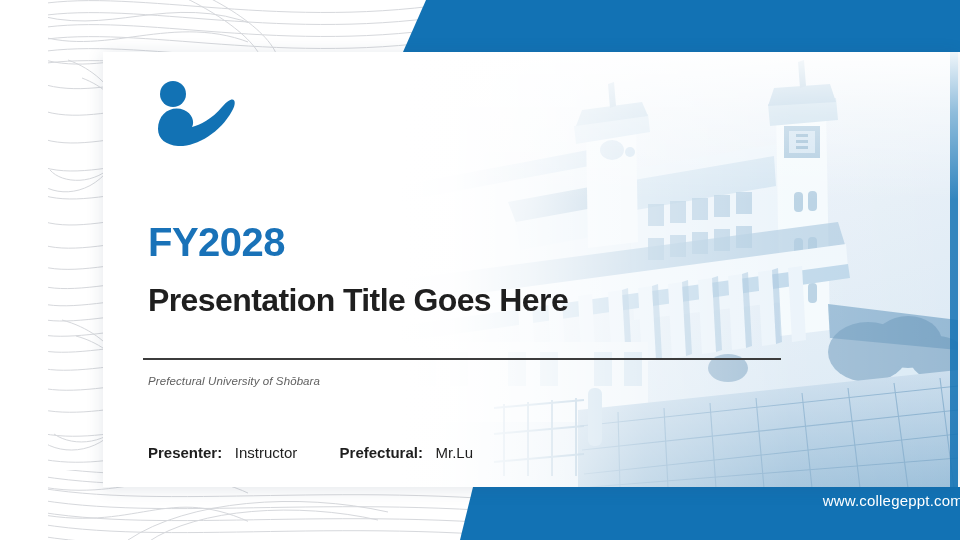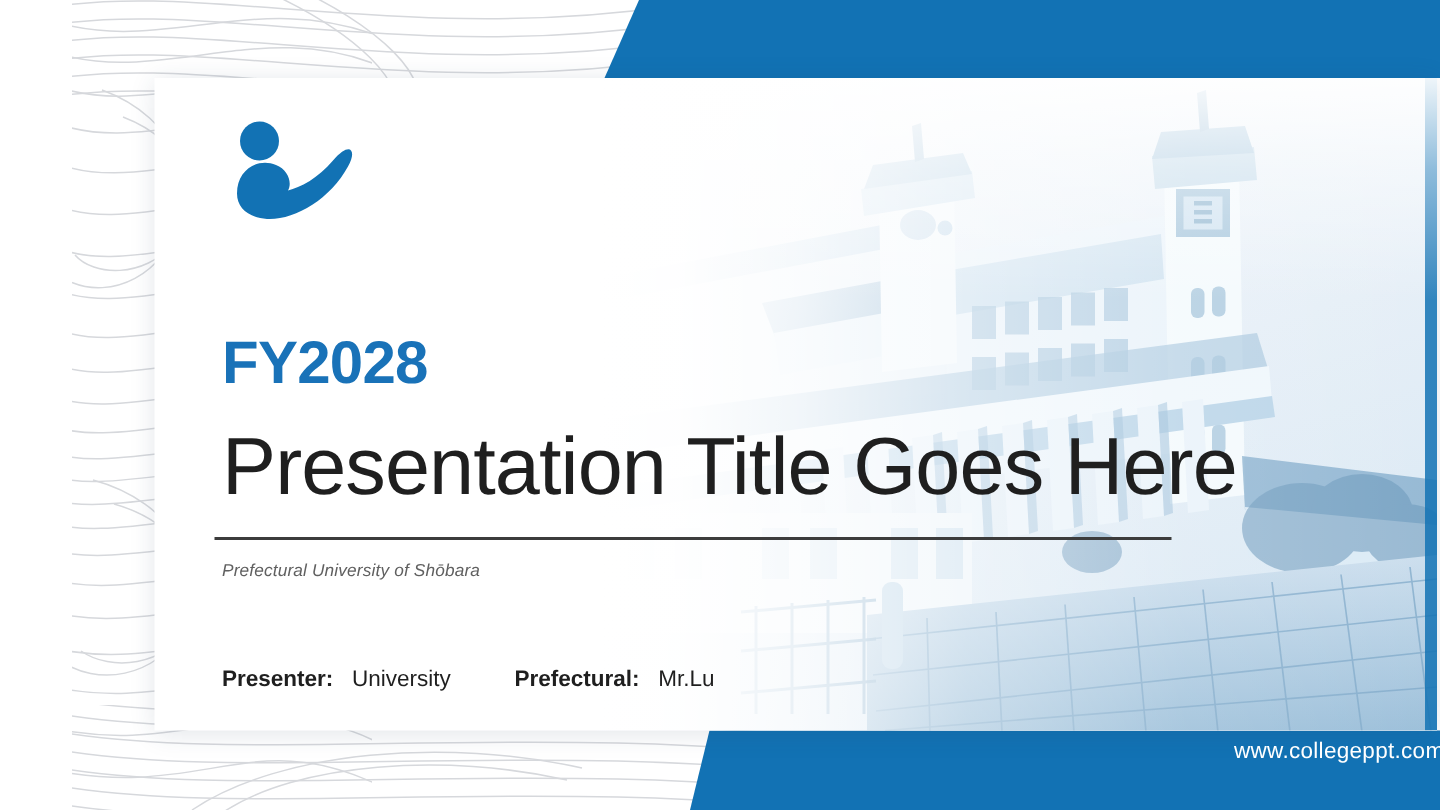--- a/index.html
+++ b/index.html
@@ -109,22 +109,22 @@
     color: #1972B8;
     letter-spacing: -0.5px;
     line-height: 1;
     white-space: nowrap;
   }
 
   .main-title {
     position: absolute;
     left: 45px;
     top: 232px;
-    font-size: 54px;
-    font-weight: normal;
+    font-size: 32px;
+    font-weight: bold;
     color: #1f1f1f;
     letter-spacing: -0.6px;
     line-height: 1;
     white-space: nowrap;
   }
 
   .divider {
     position: absolute;
     left: 40px;
     top: 306px;
@@ -421,21 +421,21 @@
 
       <div class="main-title">Presentation Title Goes Here</div>
 
       <div class="divider"></div>
 
       <div class="org-name">Prefectural University of Shōbara</div>
 
       <div class="credits">
         <span class="lbl">Presenter:</span>
         <span>&nbsp;</span>
-        <span class="val">University</span>
+        <span class="val">Instructor</span>
         <span class="gap"></span>
         <span class="lbl">Prefectural:</span>
         <span>&nbsp;</span>
         <span class="val">Mr.Lu</span>
       </div>
 
     </div>
   </div>
 
   <div class="footer-url">www.collegeppt.com</div>

